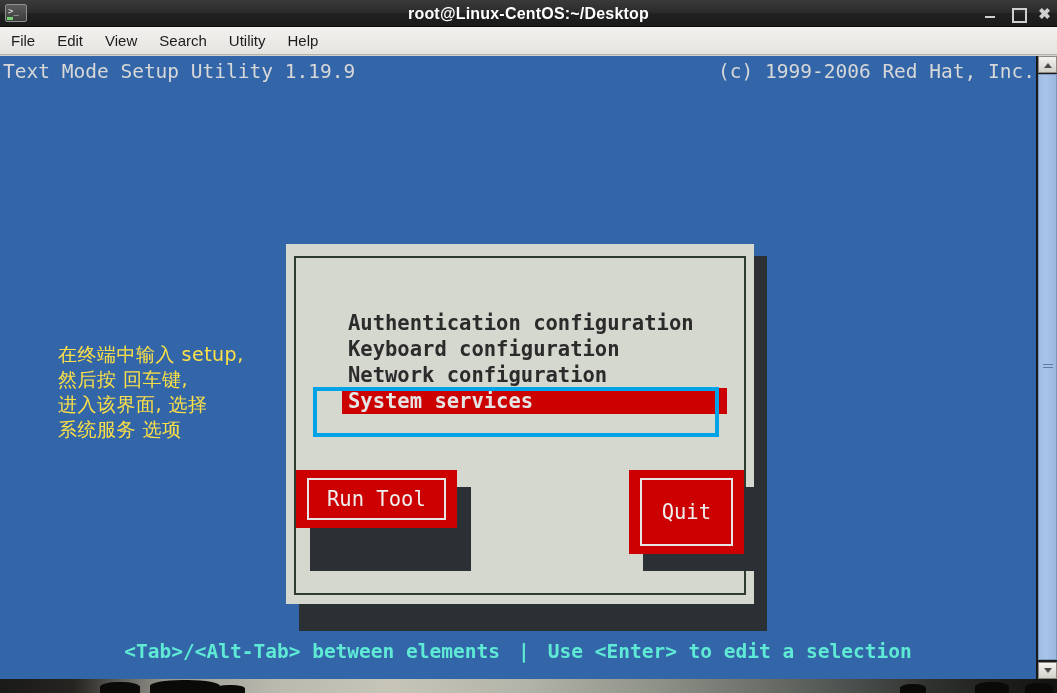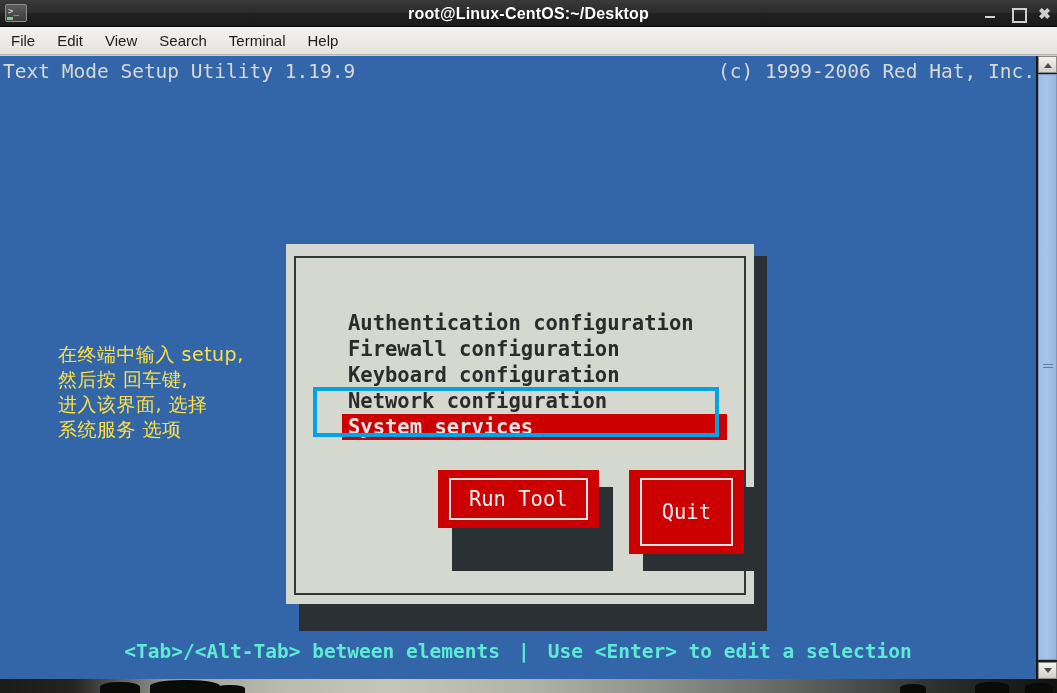--- a/index.html
+++ b/index.html
@@ -207,21 +207,21 @@
   .menu-list .row.selected {
     background: #cc0000;
     color: #e4e4e4;
     padding: 0 6px;
     margin-left: -6px;
     width: 385px;
   }
 
   .dlg-buttons {
     position: absolute; left: 0; right: 0; top: 212px;
-    display: flex; justify-content: flex-end; gap: 30px;
+    display: flex; justify-content: space-between; gap: 45px;
   }
   .btn-wrap { position: relative; }
   .btn-shadow {
     position: absolute; left: 14px; top: 17px;
     width: 100%; height: 100%;
     background: #2b3034;
   }
   .setup-btn {
     position: relative;
     background: #cc0000;
@@ -299,21 +299,21 @@
         <div class="win-btn btn-max"></div>
         <div class="win-btn btn-close">✖</div>
       </div>
     </div>
 
     <div class="menubar">
       <div class="menu-item">File</div>
       <div class="menu-item">Edit</div>
       <div class="menu-item">View</div>
       <div class="menu-item">Search</div>
-      <div class="menu-item">Terminal</div>
+      <div class="menu-item">Utility</div>
       <div class="menu-item">Help</div>
     </div>
 
     <div class="terminal">
       <div class="tty">
 
         <div class="tty-header">
           <span class="left">Text Mode Setup Utility 1.19.9</span>
           <span class="right">(c) 1999-2006 Red Hat, Inc.</span>
         </div>
@@ -324,21 +324,20 @@
 系统服务 选项</div>
 
         <div class="dlg-shadow"></div>
 
         <div class="dialog">
           <div class="dlg-inner">
 
 
             <div class="menu-list">
               <div class="row">Authentication configuration</div>
-              <div class="row">Firewall configuration</div>
               <div class="row">Keyboard configuration</div>
               <div class="row">Network configuration</div>
               <div class="row selected">System services</div>
             </div>
 
             <div class="dlg-buttons">
               <div class="btn-wrap">
                 <div class="btn-shadow"></div>
                 <div class="setup-btn btn-run">
                   <div class="inner">Run Tool</div>

